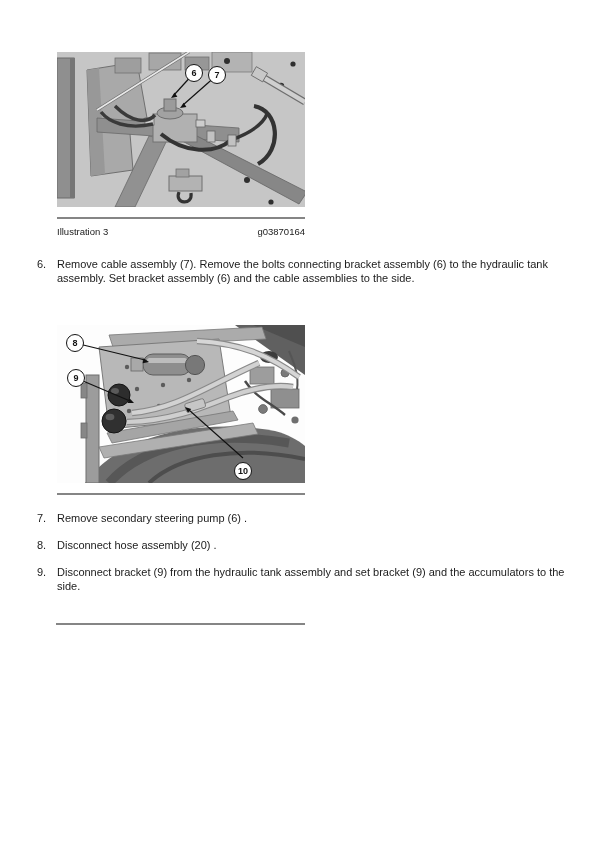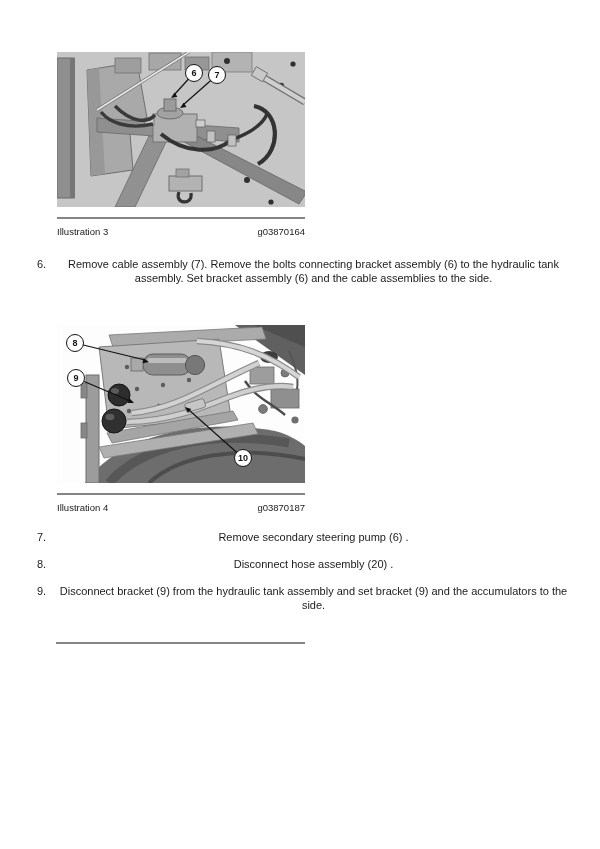--- a/index.html
+++ b/index.html
@@ -25,21 +25,21 @@
   .fig-caption{
     display:flex;justify-content:space-between;
     margin-top:7px;font-size:9.5px;line-height:12px;color:#1a1a1a;
   }
 
   .step{
     display:flex;margin-left:37px;width:533px;
     font-size:11px;line-height:13.5px;color:#1b1b1b;
   }
   .step-num{width:20px;flex:none;}
-  .step-text{width:513px;text-align:center;}
+  .step-text{width:513px;}
   .step-6{margin-top:20px;}
   .step-7{margin-top:17px;}
   .step-8{margin-top:13px;}
   .step-9{margin-top:14px;}
 
   .end-rule{height:2px;width:249px;background:#858585;margin:30px 0 0 56px;}
 </style>
 </head>
 <body>
 
@@ -175,27 +175,23 @@
 
         <line x1="18" y1="18" x2="88" y2="35" stroke="#111111" stroke-width="1.2"></line>
         <polygon points="92,37 85.6,38.2 86.6,33.3" fill="#111111"></polygon>
         <line x1="19" y1="53" x2="73" y2="76" stroke="#111111" stroke-width="1.2"></line>
         <polygon points="77,78 70.5,77.9 72.5,73.3" fill="#111111"></polygon>
         <line x1="186" y1="133" x2="132" y2="85" stroke="#111111" stroke-width="1.2"></line>
         <polygon points="128,82 134.2,84 131,87.8" fill="#111111"></polygon>
       </svg>
       <div class="callout" style="left:9px;top:9px">8</div>
       <div class="callout" style="left:10px;top:44px">9</div>
-      <div class="callout" style="left:177px;top:124px">10</div>
+      <div class="callout" style="left:177px;top:137px">10</div>
     </div>
     <div class="fig-rule"></div>
-    <div class="fig-caption">
-      <span>Illustration 4</span>
-      <span>g03870187</span>
-    </div>
   </figure>
 
   <div class="step step-7">
     <span class="step-num">7.</span>
     <span class="step-text">Remove secondary steering pump (6) .</span>
   </div>
   <div class="step step-8">
     <span class="step-num">8.</span>
     <span class="step-text">Disconnect hose assembly (20) .</span>
   </div>

